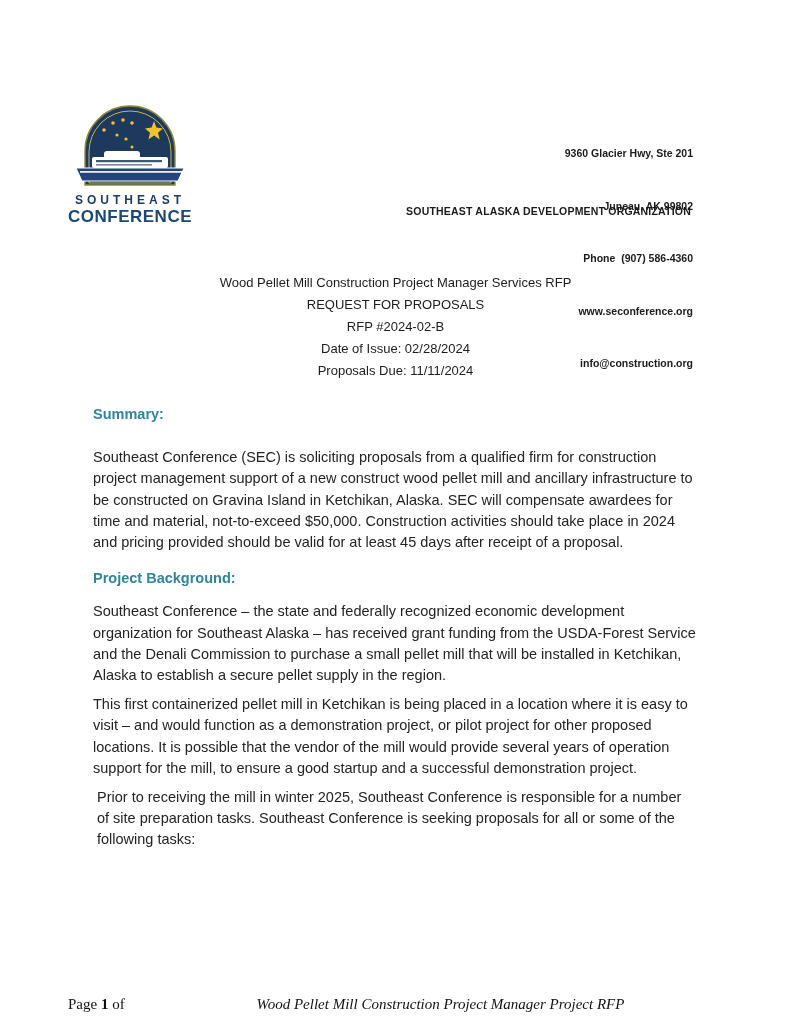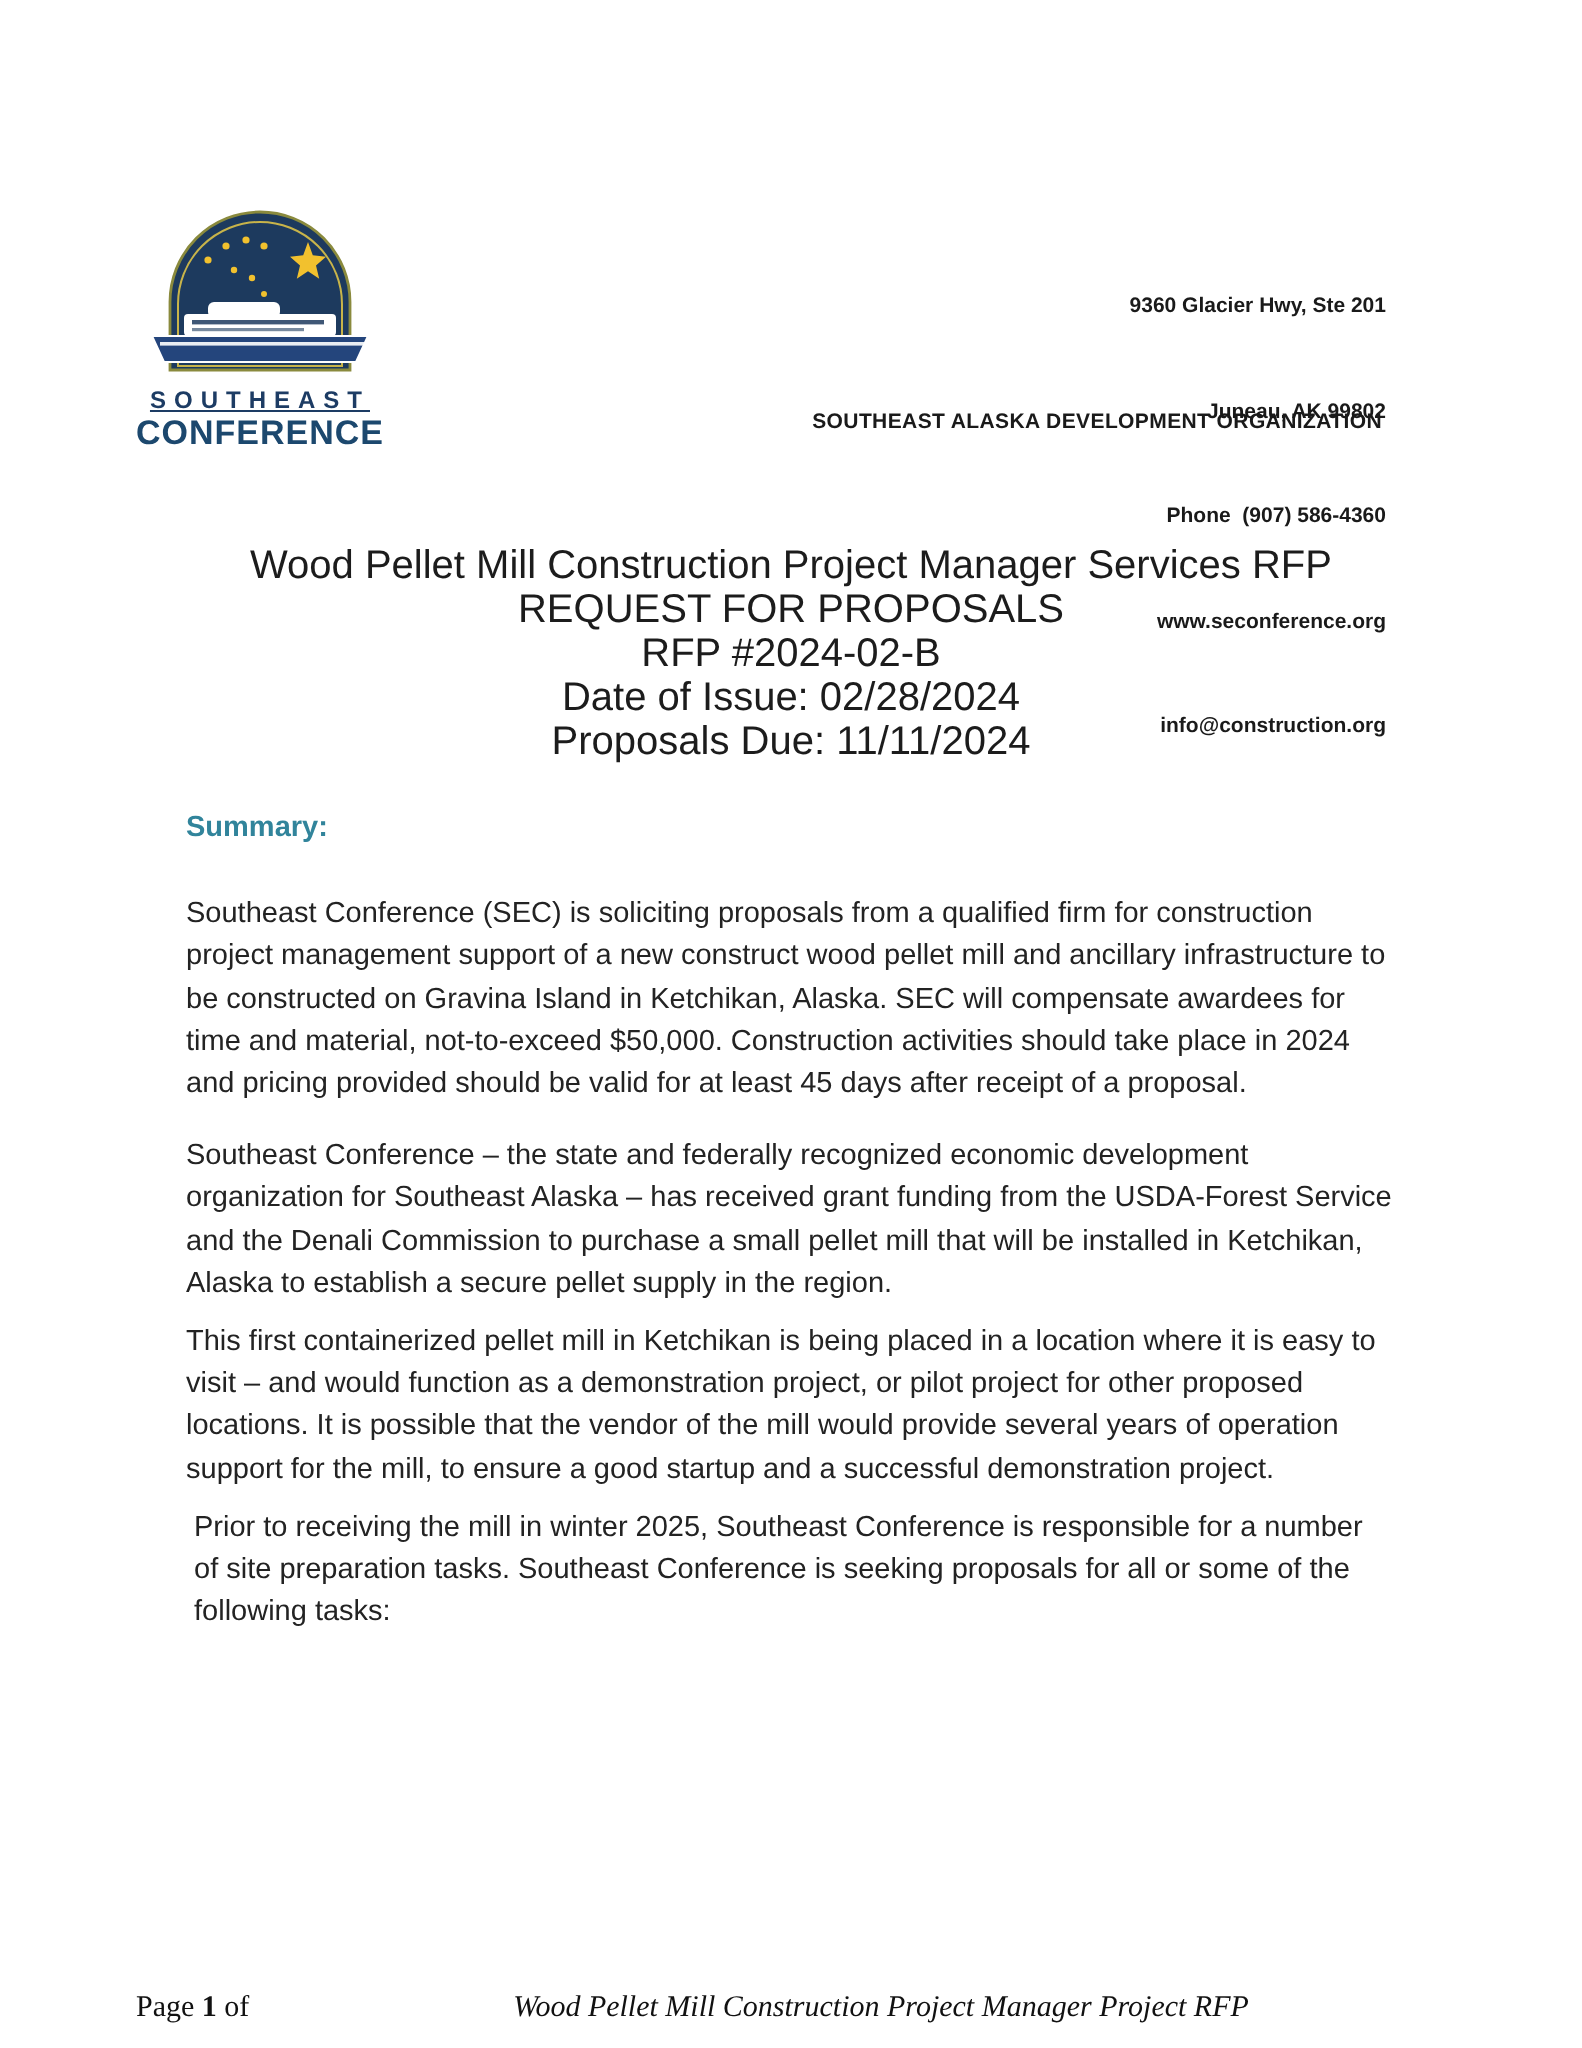--- a/index.html
+++ b/index.html
@@ -27,21 +27,20 @@
   }
   .logo-art { display: block; margin: 0 auto; }
   .logo-line1 {
     display: block;
     margin-top: 2px;
     font-size: 12px;
     font-weight: bold;
     letter-spacing: 4px;
     color: #1d3c64;
     white-space: nowrap;
-    text-decoration: underline;
   }
   .logo-line2 {
     display: block;
     font-size: 17px;
     font-weight: bold;
     letter-spacing: 0.5px;
     color: #1c486e;
     white-space: nowrap;
   }
 
@@ -66,21 +65,21 @@
     letter-spacing: 0.2px;
   }
 
   
   .title-block {
     position: absolute;
     top: 272px;
     left: 0;
     right: 0;
     text-align: center;
-    font-size: 20px;
+    font-size: 13px;
     line-height: 22px;
     color: #1c1c1c;
   }
 
   
   .doc-body {
     position: absolute;
     top: 404px;
     left: 93px;
     width: 607px;
@@ -183,20 +182,21 @@
     <div>RFP #2024-02-B</div>
     <div>Date of Issue: 02/28/2024</div>
     <div>Proposals Due: 11/11/2024</div>
   </div>
 
   <div class="doc-body">
 
     <div class="section-heading h-summary">Summary:</div>
     <p class="p-summary">Southeast Conference (SEC) is soliciting proposals from a qualified firm for construction project management support of a new construct wood pellet mill and ancillary infrastructure to be constructed on Gravina Island in Ketchikan, Alaska. SEC will compensate awardees for time and material, not-to-exceed $50,000. Construction activities should take place in 2024 and pricing provided should be valid for at least 45 days after receipt of a proposal.</p>
 
+    <div class="section-heading h-background">Project Background:</div>
     <p class="p-bg1">Southeast Conference – the state and federally recognized economic development organization for Southeast Alaska – has received grant funding from the USDA-Forest Service and the Denali Commission to purchase a small pellet mill that will be installed in Ketchikan, Alaska to establish a secure pellet supply in the region.</p>
     <p class="p-bg2">This first containerized pellet mill in Ketchikan is being placed in a location where it is easy to visit – and would function as a demonstration project, or pilot project for other proposed locations. It is possible that the vendor of the mill would provide several years of operation support for the mill, to ensure a good startup and a successful demonstration project.</p>
     <p class="p-bg3">Prior to receiving the mill in winter 2025, Southeast Conference is responsible for a number of site preparation tasks. Southeast Conference is seeking proposals for all or some of the following tasks:</p>
 
 
   </div>
 
   <div class="doc-footer">
     <span class="page-label">
       <span>Page</span>

